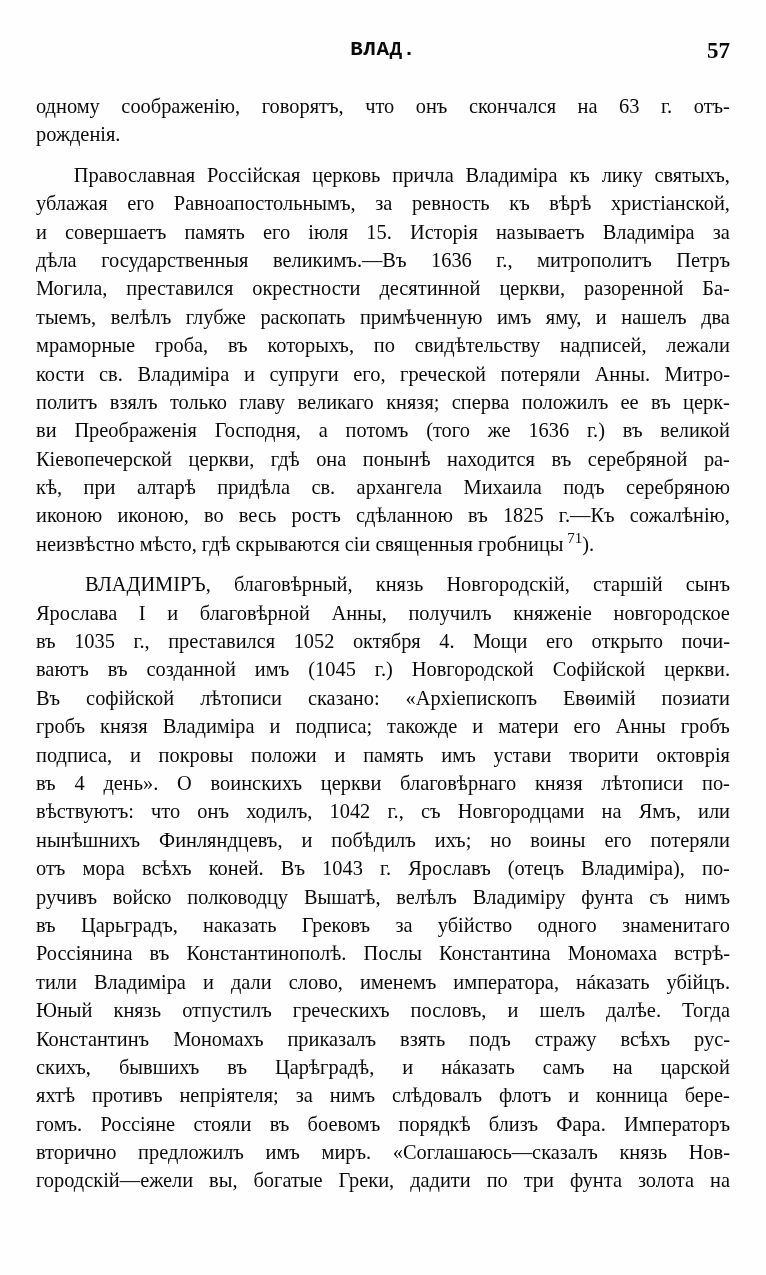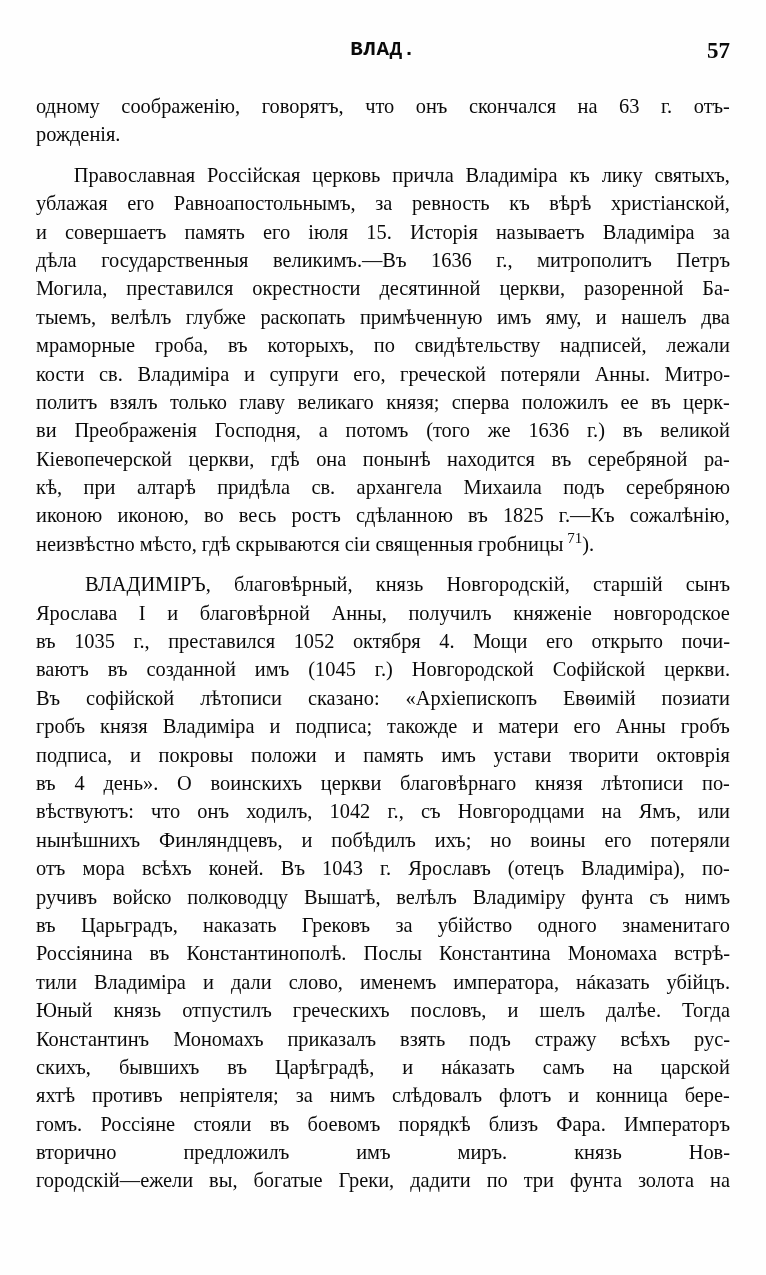--- a/index.html
+++ b/index.html
@@ -494,20 +494,21 @@
           <span>порядкѣ</span>
           <span>близъ</span>
           <span>Фара.</span>
           <span>Императоръ</span>
         </div>
         <div class="line just">
           <span>вторично</span>
           <span>предложилъ</span>
           <span>имъ</span>
           <span>миръ.</span>
+          <span>«Соглашаюсь—сказалъ</span>
           <span>князь</span>
           <span>Нов-</span>
         </div>
         <div class="line just">
           <span>городскій—ежели</span>
           <span>вы,</span>
           <span>богатые</span>
           <span>Греки,</span>
           <span>дадити</span>
           <span>по</span>

